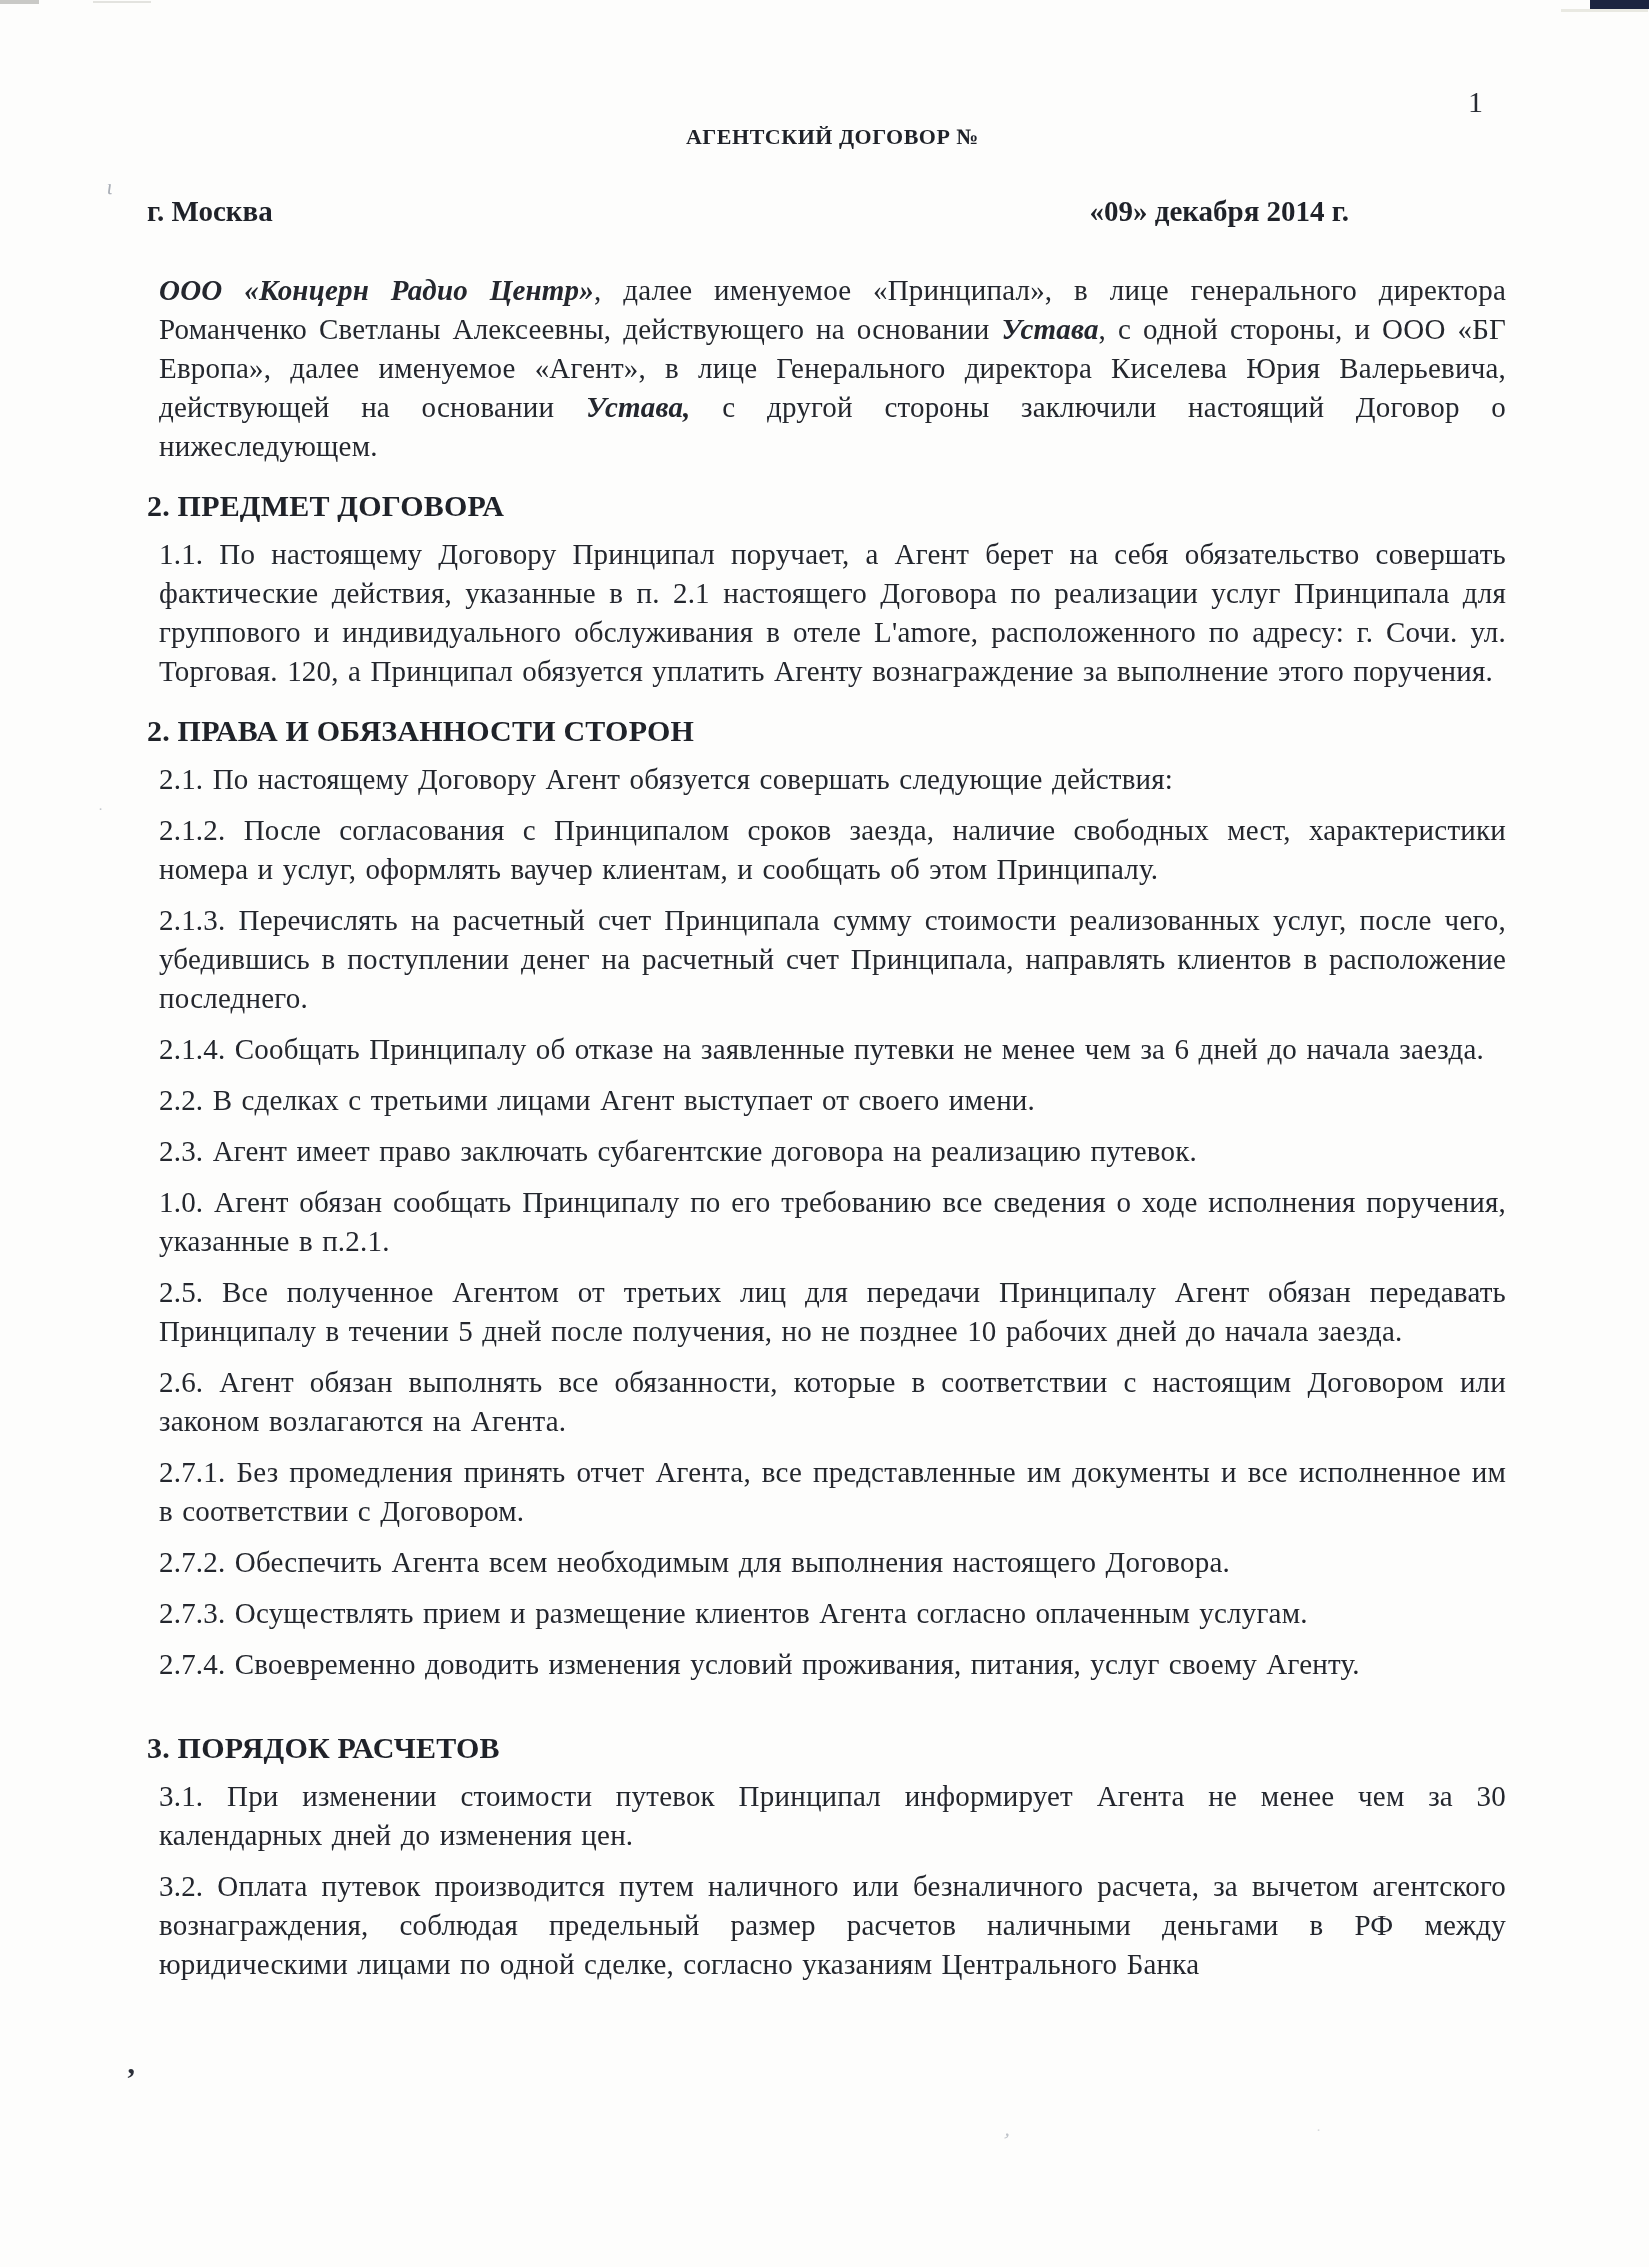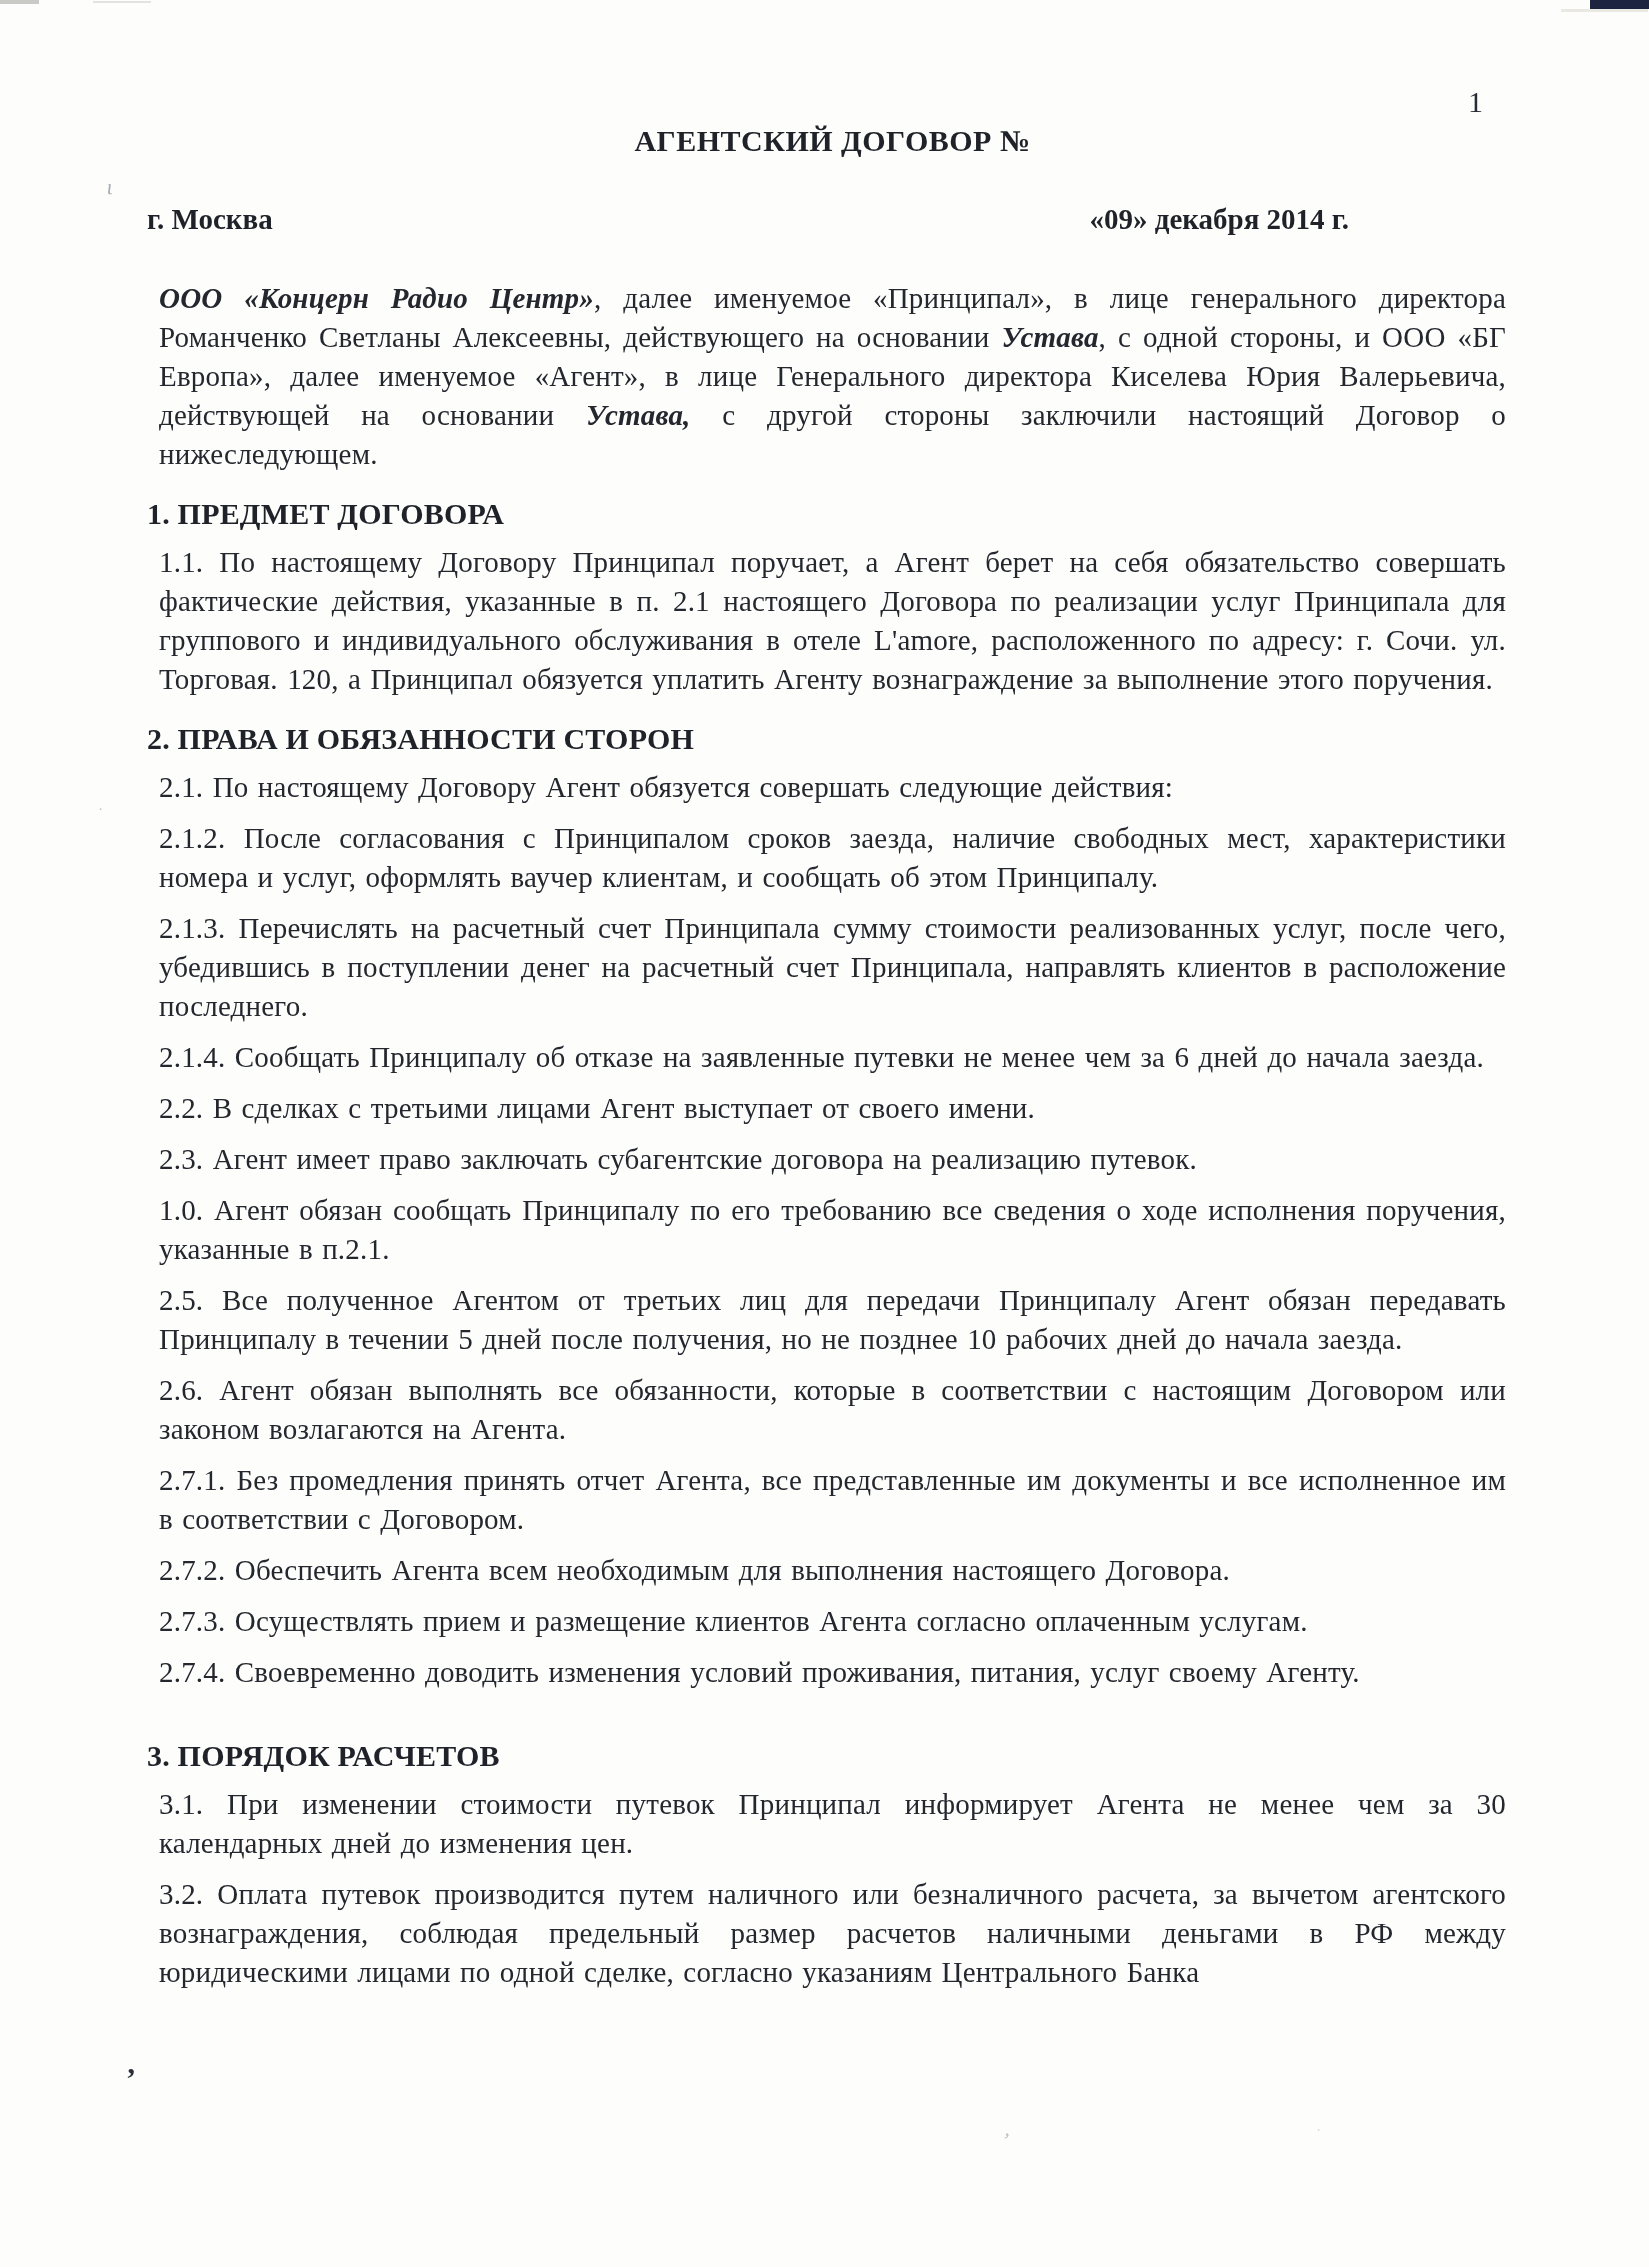--- a/index.html
+++ b/index.html
@@ -19,21 +19,21 @@
     position: absolute;
     top: 85px;
     right: 167px;
     font-size: 30px;
     color: #272b33;
   }
   .title {
     margin: 0;
     padding-top: 124px;
     text-align: center;
-    font-size: 30px;
+    font-size: 22px;
     font-weight: bold;
     letter-spacing: 0.5px;
     color: #1f2229;
   }
   .place-row {
     display: flex;
     justify-content: space-between;
     margin-top: 45px;
     font-weight: bold;
     font-size: 29px;
@@ -129,21 +129,21 @@
     <h1 class="title">АГЕНТСКИЙ ДОГОВОР №</h1>
 
     <div class="place-row">
       <span class="city">г. Москва</span>
       <span class="date">«09» декабря 2014 г.</span>
     </div>
 
     <p class="body-p preamble"><span class="bi">ООО «Концерн Радио Центр»</span><span>, далее именуемое «Принципал», в лице генерального директора Романченко Светланы Алексеевны, действующего на основании </span><span class="bi">Устава</span><span>, с одной стороны, и ООО «БГ Европа», далее именуемое «Агент», в лице Генерального директора Киселева Юрия Валерьевича, действующей на основании </span><span class="bi">Устава,</span><span> с другой стороны заключили настоящий Договор о нижеследующем.</span></p>
 
     <section class="sec-1">
-      <h2>1. ПРЕДМЕТ ДОГОВОРА</h2>
+      <h2>2. ПРЕДМЕТ ДОГОВОРА</h2>
       <p class="body-p">1.1. По настоящему Договору Принципал поручает, а Агент берет на себя обязательство совершать фактические действия, указанные в п. 2.1 настоящего Договора по реализации услуг Принципала для группового и индивидуального обслуживания в отеле L'amore, расположенного по адресу: г. Сочи. ул. Торговая. 120, а Принципал обязуется уплатить Агенту вознаграждение за выполнение этого поручения.</p>
     </section>
 
     <section class="sec-2">
       <h2>2. ПРАВА И ОБЯЗАННОСТИ СТОРОН</h2>
       <p class="body-p">2.1. По настоящему Договору Агент обязуется совершать следующие действия:</p>
       <p class="body-p">2.1.2. После согласования с Принципалом сроков заезда, наличие свободных мест, характеристики номера и услуг, оформлять ваучер клиентам,  и сообщать об этом Принципалу.</p>
       <p class="body-p">2.1.3. Перечислять на расчетный счет Принципала сумму стоимости реализованных услуг, после чего, убедившись в поступлении денег на расчетный счет Принципала, направлять клиентов в расположение последнего.</p>
       <p class="body-p">2.1.4. Сообщать Принципалу об отказе на заявленные путевки не менее чем за 6 дней до начала заезда.</p>
       <p class="body-p">2.2. В сделках с третьими лицами Агент выступает от своего имени.</p>

